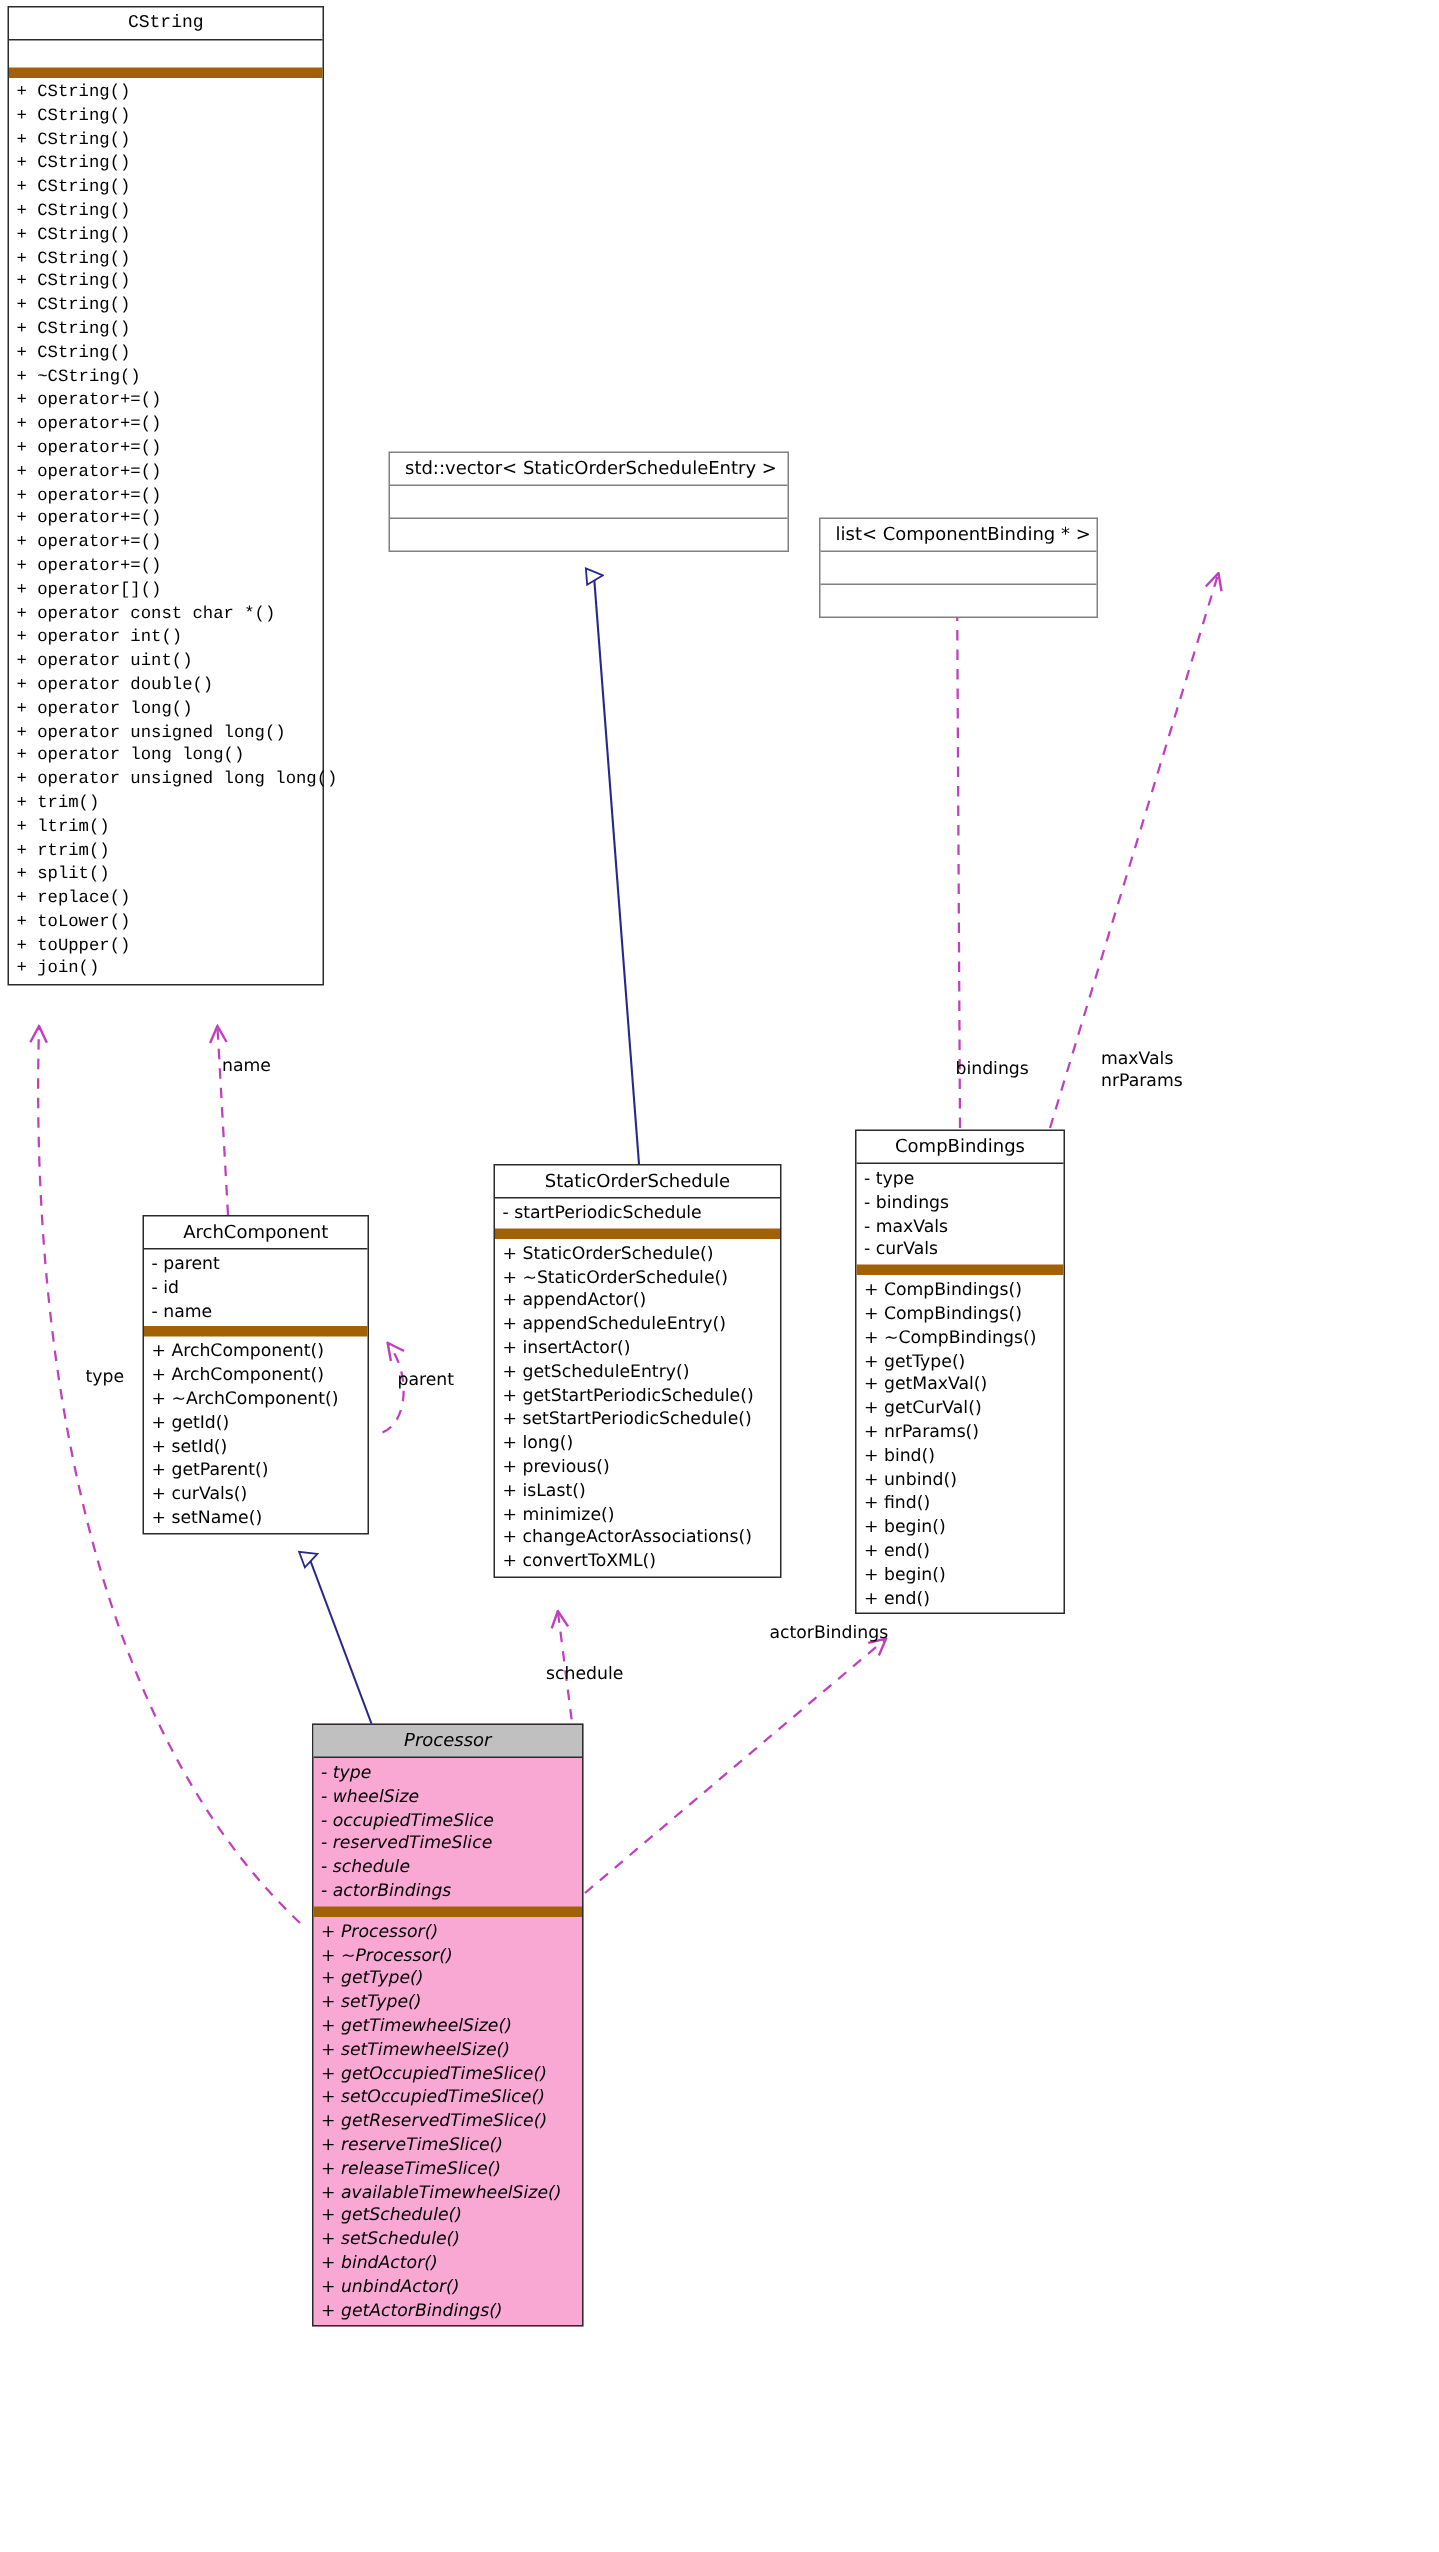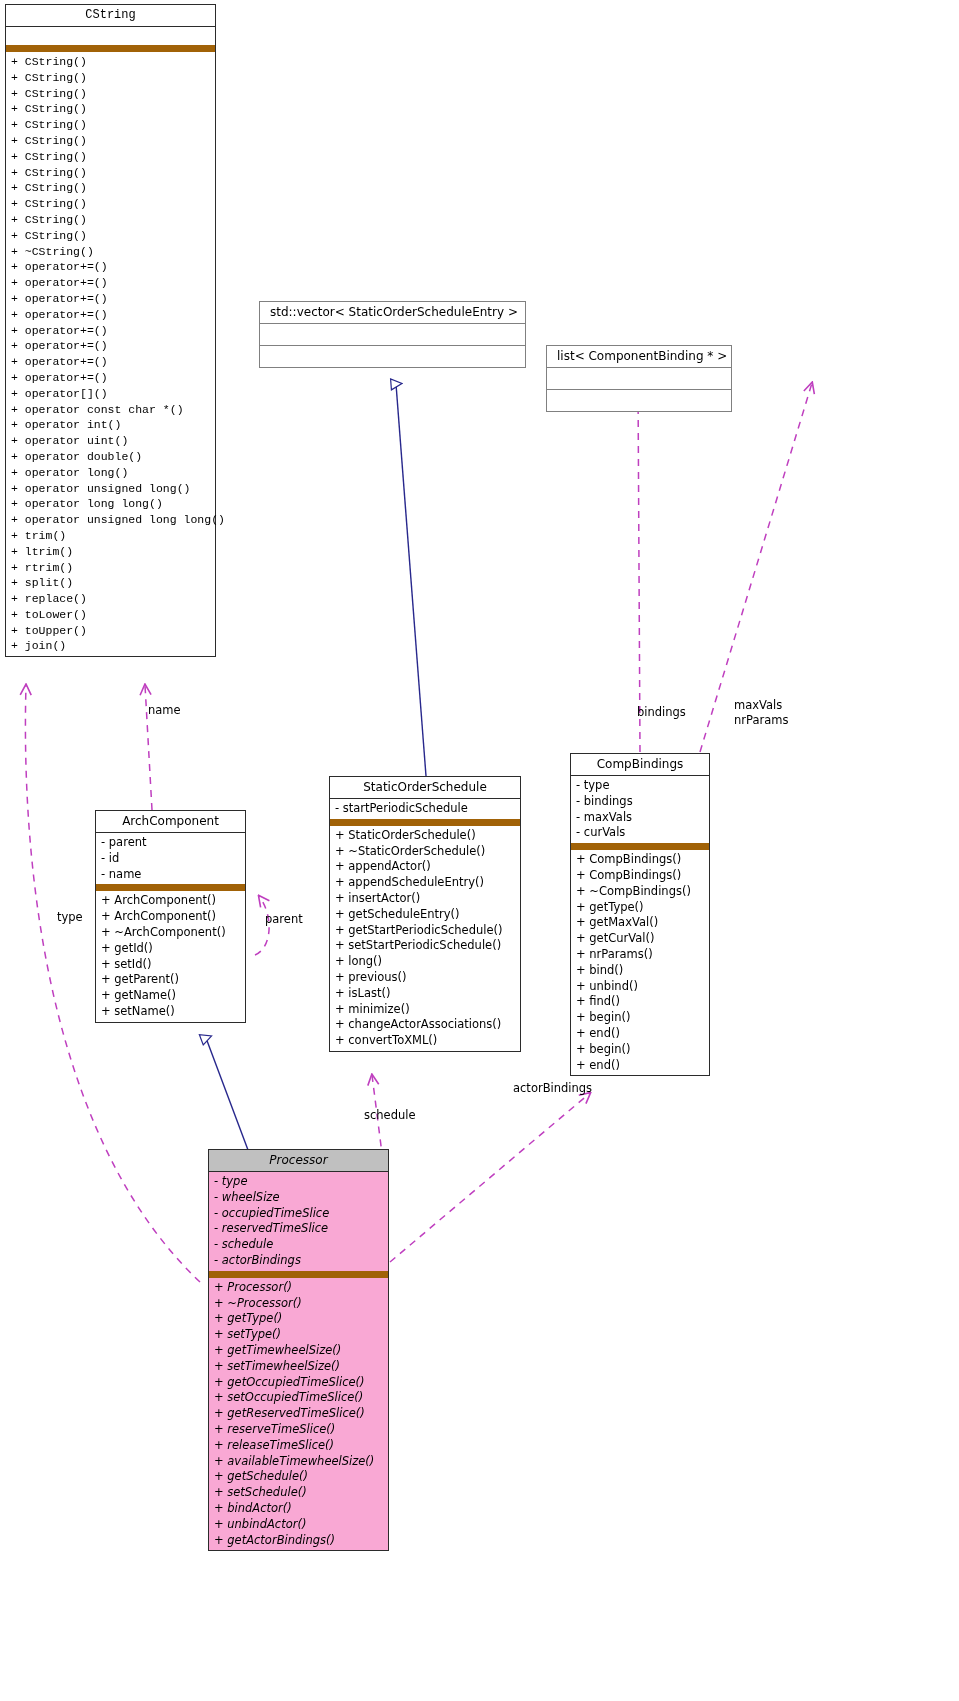--- a/index.html
+++ b/index.html
@@ -195,21 +195,21 @@
         <div class="row">- id</div>
         <div class="row">- name</div>
       </div>
     <div class="compartment" id="cmp-archcomponent-methods">
         <div class="row">+ ArchComponent()</div>
         <div class="row">+ ArchComponent()</div>
         <div class="row">+ ~ArchComponent()</div>
         <div class="row">+ getId()</div>
         <div class="row">+ setId()</div>
         <div class="row">+ getParent()</div>
-        <div class="row">+ getName()</div>
+        <div class="row">+ curVals()</div>
         <div class="row">+ setName()</div>
       </div>
   </div>
 
   <div class="uml" id="box-staticorderschedule" style="left:329px;top:776px;width:192px;">
     <div class="title">StaticOrderSchedule</div>
     <div class="compartment" id="cmp-sos-attrs">
         <div class="row">- startPeriodicSchedule</div>
       </div>
     <div class="compartment" id="cmp-sos-methods">

